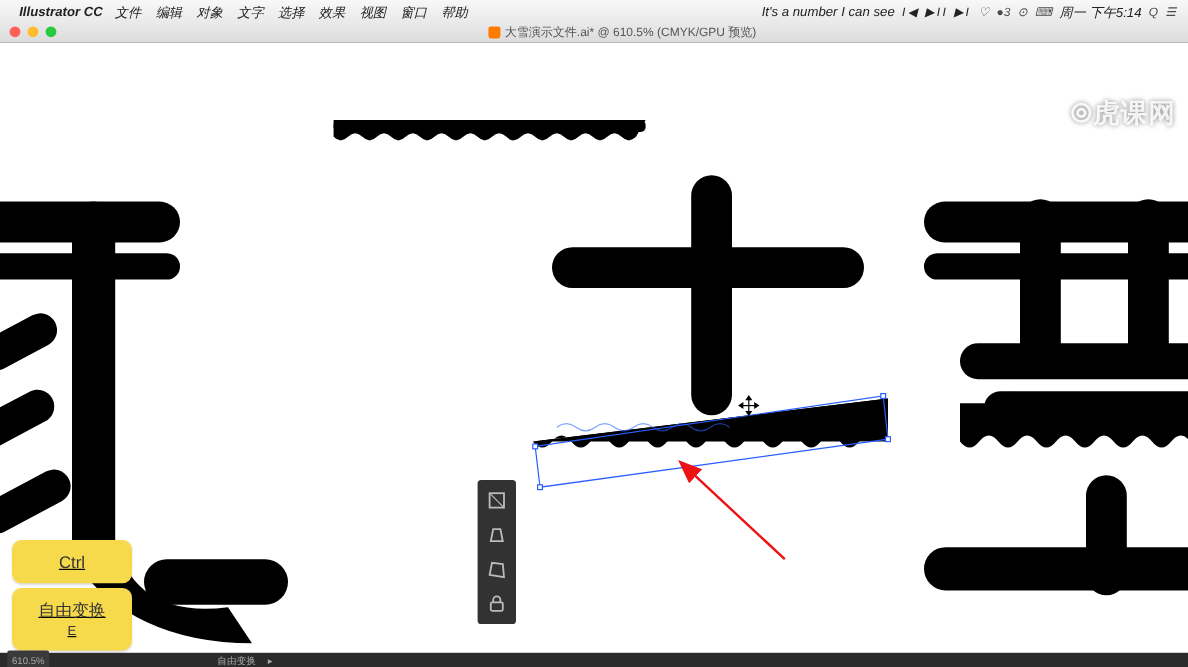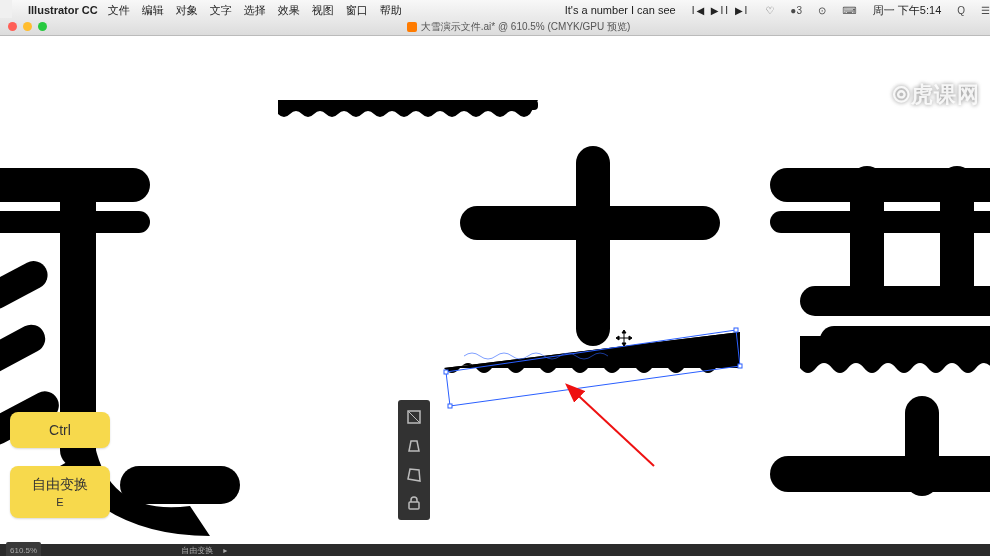--- a/index.html
+++ b/index.html
@@ -8,41 +8,42 @@
   height: 556px;
   font-family: -apple-system, "Helvetica Neue", Arial, sans-serif;
   background: #f0f0f0;
   position: relative;
   overflow: hidden;
 }
 
 
 .mac-menubar {
   position: absolute;
-  top: 0; left: 12px; right: 0;
+  top: 0; left: 0; right: 0;
   height: 21px;
   background: linear-gradient(#f8f8f8, #e8e8e8);
   display: flex;
   align-items: center;
   font-size: 11px;
   color: #222;
   border-bottom: 1px solid #ccc;
+  font-style: italic;
 }
 .mac-menubar .apple {
   margin: 0 8px 0 8px;
   font-size: 12px;
 }
 .mac-menubar .app-name { font-weight: 600; margin-right: 10px; }
 .mac-menubar .menu-item { margin-right: 12px; cursor: default; }
 .mac-menubar .right-side {
   margin-left: auto;
   display: flex;
   align-items: center;
-  gap: 16px;
-  padding-right: 0;
+  gap: 6px;
+  padding-right: 10px;
 }
 .mac-menubar .playback { letter-spacing: 2px; font-size: 10px; text-align: right; }
 .mac-menubar .status-icon { font-size: 10px; opacity: 0.8; }
 
 
 .doc-titlebar {
   position: absolute;
   top: 18px; left: 0; right: 0;
   height: 18px;
   background: linear-gradient(#eaeaea, #dcdcdc);
@@ -91,22 +92,22 @@
 .tool-panel .t-icon {
   width: 22px; height: 22px;
   color: #b8b8b8;
   font-size: 14px;
   display: flex; align-items: center; justify-content: center;
 }
 
 
 .key-hints {
   position: absolute;
-  left: 10px; bottom: 38px;
-  display: flex; flex-direction: column; gap: 18px;
+  left: 10px; bottom: 14px;
+  display: flex; flex-direction: column; gap: 4px; text-decoration: underline;
 }
 .key-badge {
   background: #f7d94c;
   border-radius: 8px;
   width: 100px;
   padding: 10px 6px;
   text-align: center;
   font-size: 12px;
   color: #333;
   box-shadow: 0 1px 2px rgba(0,0,0,0.15);

